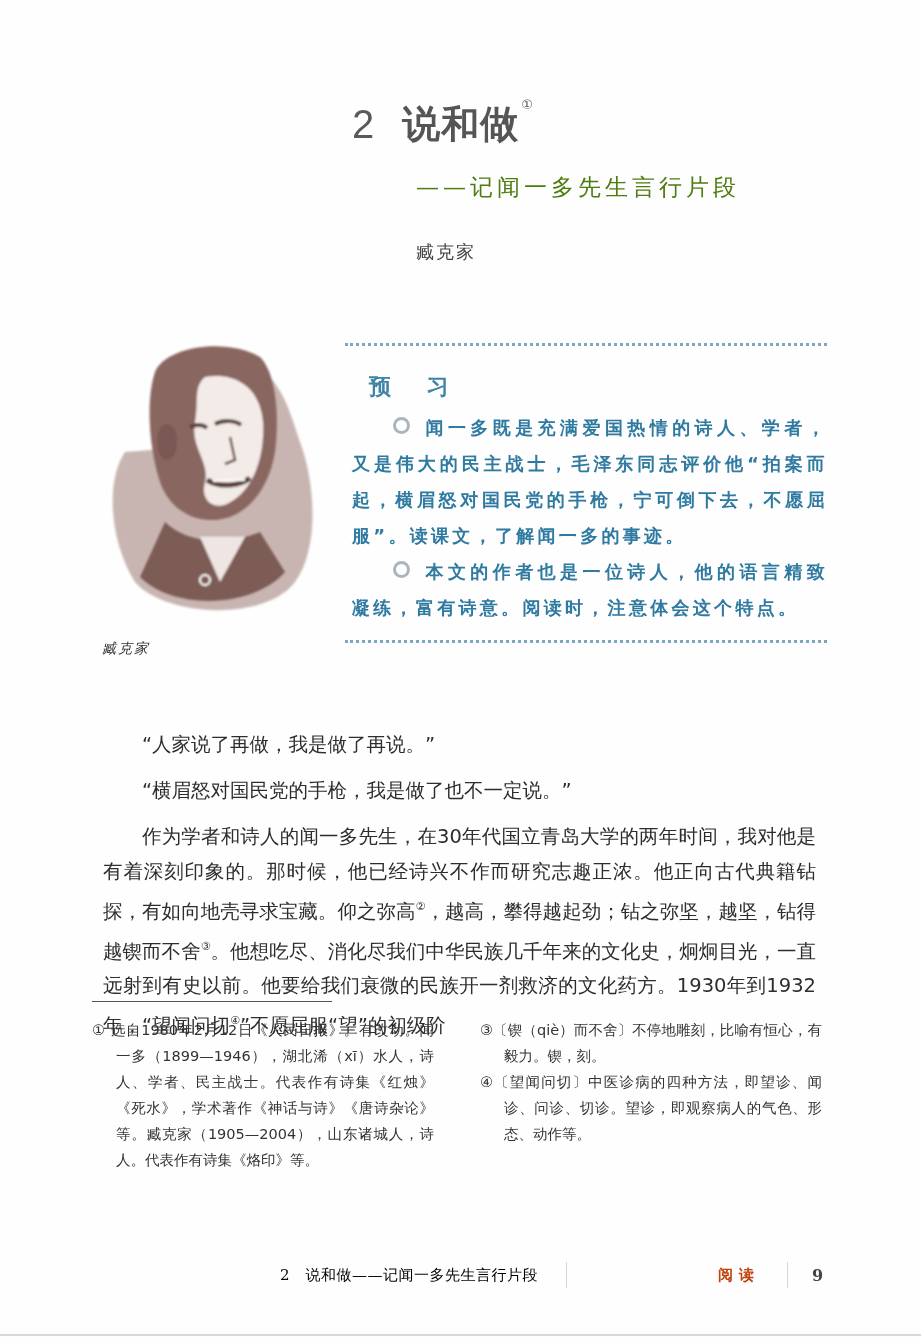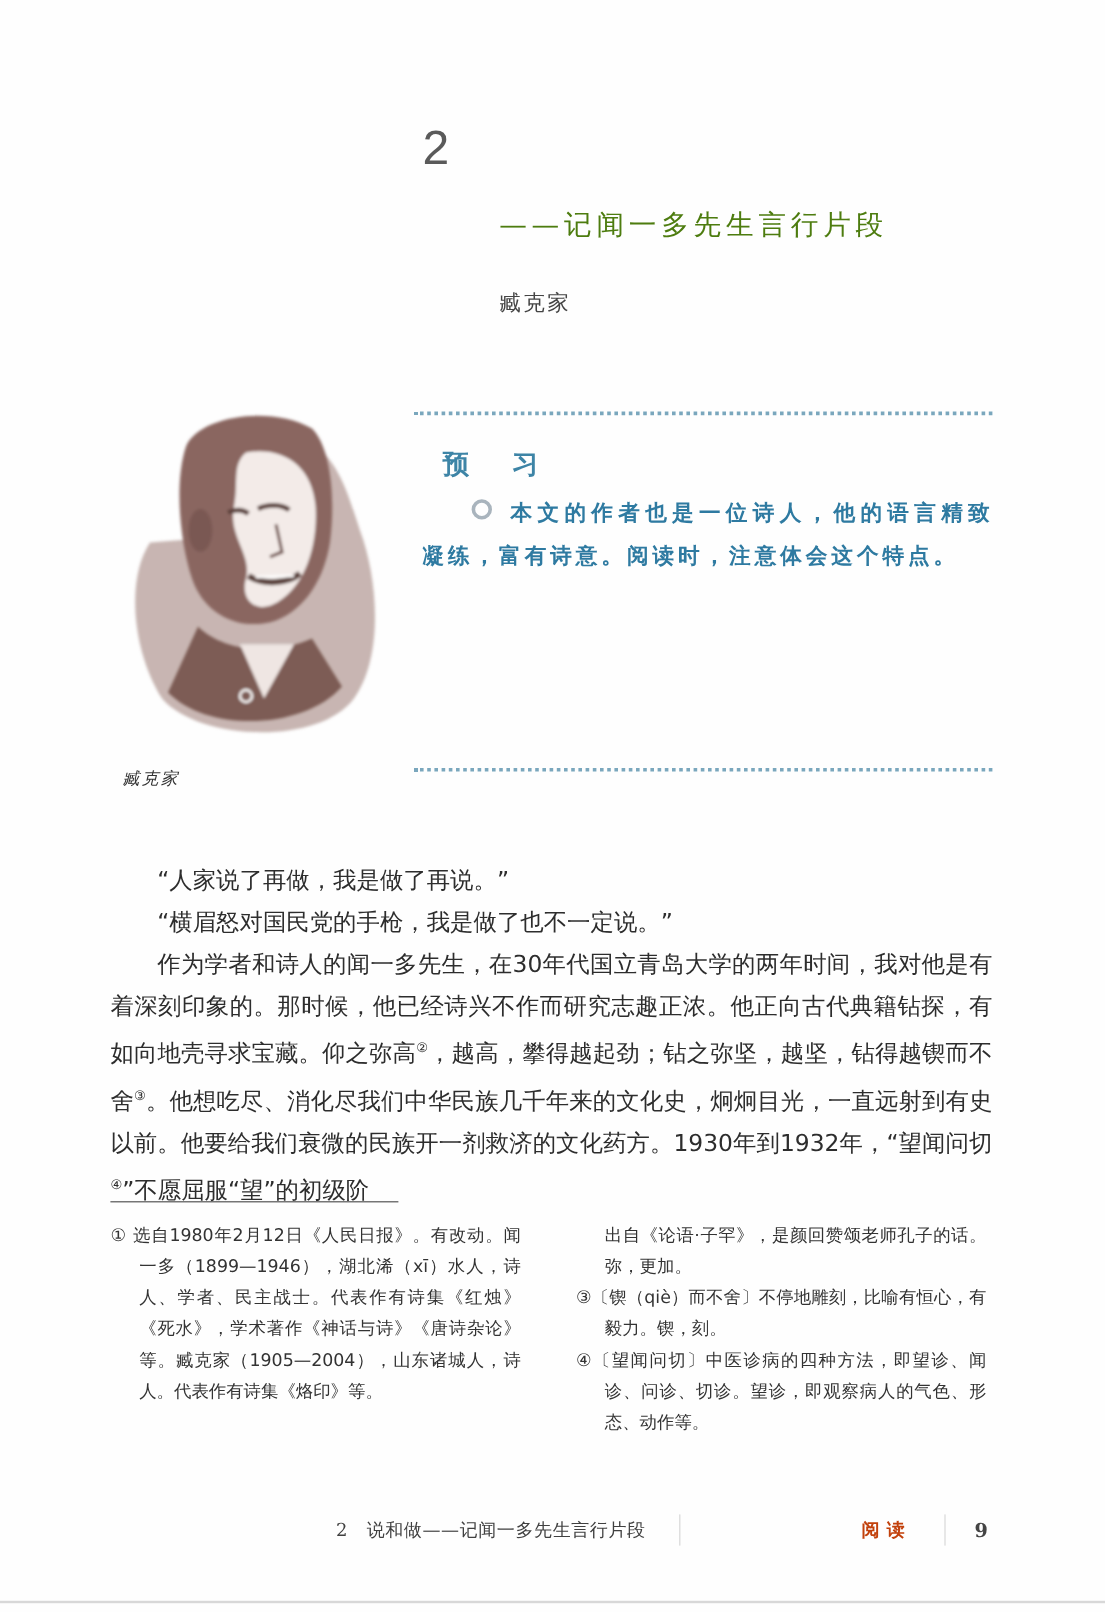--- a/index.html
+++ b/index.html
@@ -18,42 +18,43 @@
   .dotline { height:0; border-top:3px dotted #7aa7bd; width:482px; left:345px; }
   .prep-head { left:369px; top:372px; font-size:22px; font-weight:bold; color:#3d84a6; letter-spacing:14px; font-family:"DejaVu Sans",sans-serif; }
   .prep-body { left:352px; top:410px; width:476px; font-size:18px; line-height:36px; color:#2e7aa1; letter-spacing:3.3px; font-weight:bold; font-family:"DejaVu Sans",sans-serif; }
   .prep-p { margin:0; text-indent:2.3em; text-align:justify; }
   .ring { display:inline-block; width:11px; height:11px; border:3px solid #a9b4bd; border-radius:50%; margin-right:14px; vertical-align:0px; }
 
   .portrait { left:95px; top:332px; width:230px; height:290px; }
   .portrait-caption { left:102px; top:640px; font-size:14px; color:#333; letter-spacing:2px; font-style:italic; }
 
   .body-text { left:92px; top:716px; width:735px; font-size:19.5px; line-height:35px; color:#2d2d2d; font-family:"DejaVu Sans",sans-serif; }
-  .body-p { margin:0; text-indent:2em; text-align:justify; }
+  .body-p { margin:11px; text-indent:2em; text-align:justify; }
   sup { font-size:11px; }
 
   .fn-rule { left:92px; top:1001px; width:240px; border-top:1.5px solid #555; }
   .fn-col { font-size:14.5px; line-height:26px; color:#333; width:342px; font-family:"DejaVu Sans",sans-serif; }
   .fn-col-left { left:92px; top:1017px; }
   .fn-col-right { left:480px; top:1017px; }
   .fn-item { margin:0; padding-left:24px; text-indent:-24px; text-align:justify; }
   .fn-cont { margin:0; padding-left:24px; text-align:justify; }
 
-  .footer { top:1266px; font-size:15px; color:#404040; }
+  .footer { top:1266px; font-size:15px; color:#000000; }
   .footer-left { left:280px; letter-spacing:0.5px; }
   .footer-sep { width:1px; height:26px; background:#d7d7d7; top:1262px; }
   .footer-section { left:718px; letter-spacing:6px; font-weight:bold; color:#c2410c; }
   .footer-page { left:812px; font-weight:bold; font-size:16px; color:#444; }
   .bottom-edge { left:0; top:1334px; width:921px; height:2px; background:#d8d8d8; }
 </style>
 </head>
 <body>
 
 <div class="abs title-row">
   <span class="title-num">2</span>
+  <span class="title-text"><span>说和做</span><sup class="title-sup">①</sup></span>
 </div>
 <div class="abs subtitle">——记闻一多先生言行片段</div>
 <div class="abs author">臧克家</div>
 
 <div class="abs portrait">
   <svg width="230" height="290" viewBox="0 0 230 290">
     <defs>
       <filter id="blur1">
           <feGaussianBlur stdDeviation="1.2"></feGaussianBlur>
         </filter>
@@ -80,36 +81,36 @@
 
       <circle cx="110" cy="248" r="5" fill="none" stroke="#fff" stroke-width="2"></circle>
     </g>
   </svg>
 </div>
 <div class="abs portrait-caption">臧克家</div>
 
 <div class="abs dotline" style="top:343px;"></div>
 <div class="abs prep-head">预 习</div>
 <div class="abs prep-body">
+  <p class="prep-p"><span class="ring"></span><span>闻一多既是充满爱国热情的诗人、学者，又是伟大的民主战士，毛泽东同志评价他“拍案而起，横眉怒对国民党的手枪，宁可倒下去，不愿屈服”。读课文，了解闻一多的事迹。</span></p>
   <p class="prep-p"><span class="ring"></span><span>本文的作者也是一位诗人，他的语言精致凝练，富有诗意。阅读时，注意体会这个特点。</span></p>
 </div>
 <div class="abs dotline" style="top:640px;"></div>
 
 <div class="abs body-text">
   <p class="body-p">“人家说了再做，我是做了再说。”</p>
   <p class="body-p">“横眉怒对国民党的手枪，我是做了也不一定说。”</p>
   <p class="body-p"><span>作为学者和诗人的闻一多先生，在30年代国立青岛大学的两年时间，我对他是有着深刻印象的。那时候，他已经诗兴不作而研究志趣正浓。他正向古代典籍钻探，有如向地壳寻求宝藏。仰之弥高</span><sup>②</sup><span>，越高，攀得越起劲；钻之弥坚，越坚，钻得越锲而不舍</span><sup>③</sup><span>。他想吃尽、消化尽我们中华民族几千年来的文化史，炯炯目光，一直远射到有史以前。他要给我们衰微的民族开一剂救济的文化药方。1930年到1932年，“望闻问切</span><sup>④</sup><span>”不愿屈服“望”的初级阶</span></p>
 </div>
 
 <div class="abs fn-rule"></div>
 <div class="abs fn-col fn-col-left">
   <p class="fn-item"><span>①</span> <span>选自1980年2月12日《人民日报》。有改动。闻一多（1899—1946），湖北浠（xī）水人，诗人、学者、民主战士。代表作有诗集《红烛》《死水》，学术著作《神话与诗》《唐诗杂论》等。臧克家（1905—2004），山东诸城人，诗人。代表作有诗集《烙印》等。</span></p>
 </div>
 <div class="abs fn-col fn-col-right">
-  <p class="fn-cont">出自《论语·子罕》，是颜回赞颂老师孔子的话。弥，更加。</p>
   <p class="fn-item"><span>③</span><span>〔锲（qiè）而不舍〕不停地雕刻，比喻有恒心，有毅力。锲，刻。</span></p>
   <p class="fn-item"><span>④</span><span>〔望闻问切〕中医诊病的四种方法，即望诊、闻诊、问诊、切诊。望诊，即观察病人的气色、形态、动作等。</span></p>
 </div>
 
 <div class="abs footer footer-left">2　说和做——记闻一多先生言行片段</div>
 <div class="abs footer-sep" style="left:566px;"></div>
 <div class="abs footer footer-section">阅读</div>
 <div class="abs footer-sep" style="left:787px;"></div>
 <div class="abs footer footer-page">9</div>
 <div class="abs bottom-edge"></div>

